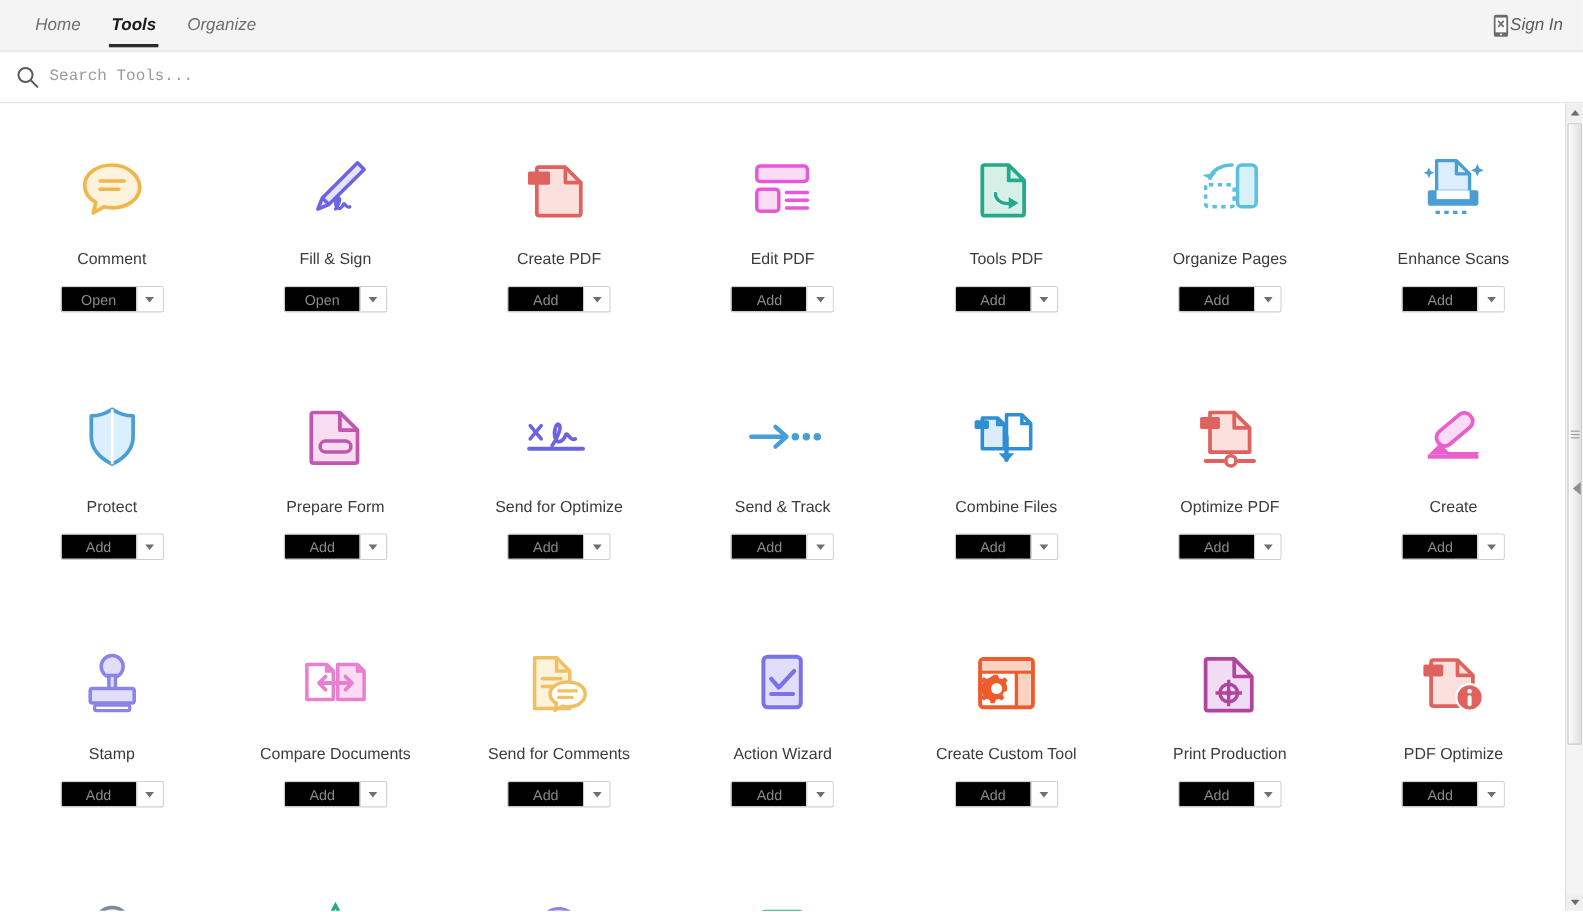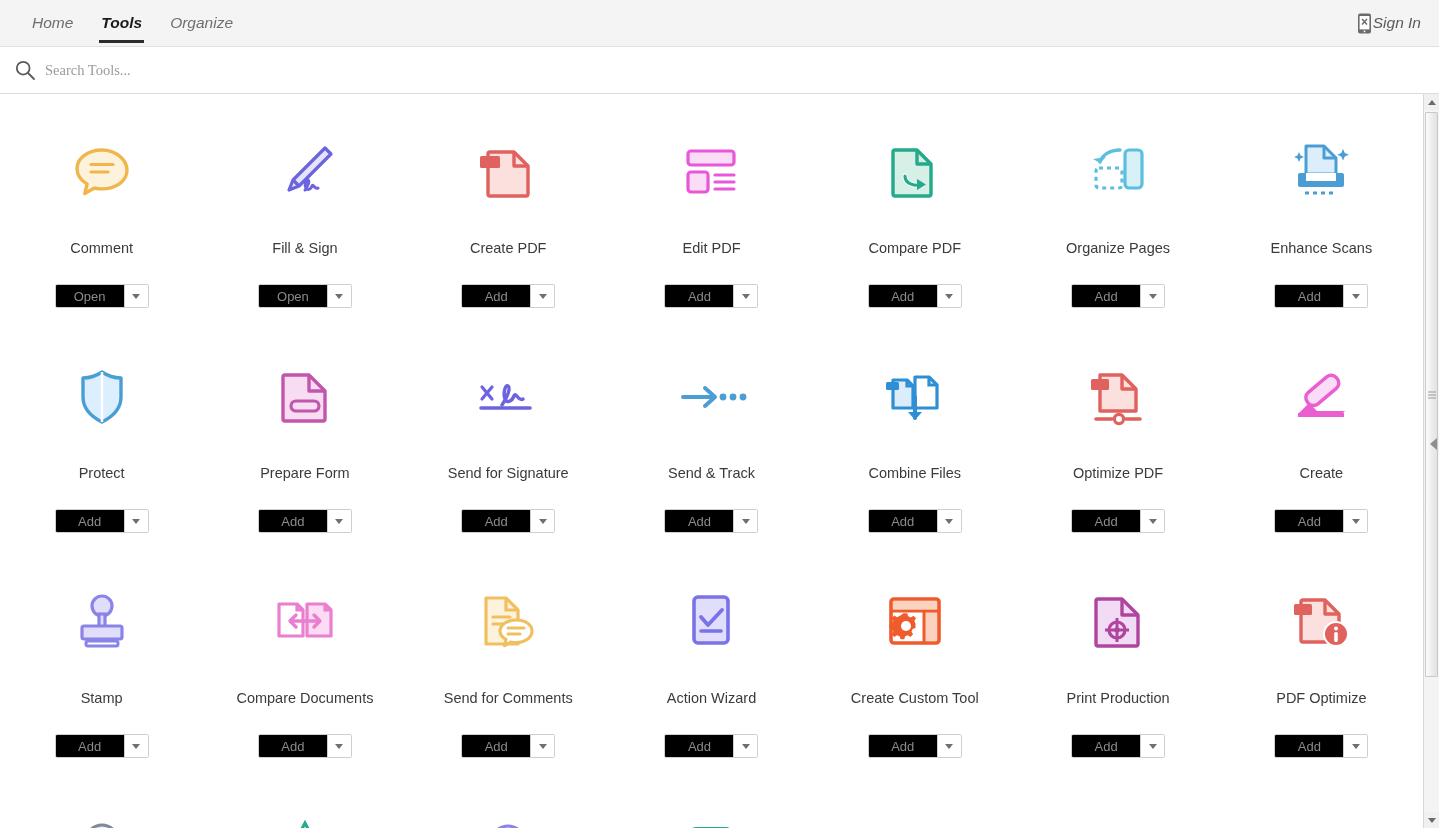--- a/index.html
+++ b/index.html
@@ -56,21 +56,21 @@
     height: 47px;
     background: #ffffff;
     border-bottom: 1px solid #dcdcdc;
     display: flex;
     align-items: center;
     padding-left: 14px;
   }
   .search-icon { width: 22px; height: 22px; flex: 0 0 auto; margin-right: 9px; }
   .search-input {
     border: none; outline: none;
-    font-family: Liberation Serif, serif;
+    font-family: Liberation Mono, monospace;
     font-size: 14.5px;
     color: #14532d;
     width: 420px;
     background: transparent;
   }
   .search-input::placeholder { color: #9b9b9b; }
 
   
   .content {
     position: relative;
@@ -88,21 +88,20 @@
     grid-template-columns: repeat(7, 1fr);
     padding: 22px 0 0 0;
     row-gap: 0;
   }
   .tool {
     display: flex;
     flex-direction: column;
     align-items: center;
     height: 225px;
     padding-top: 20px;
-    gap: 12px;
   }
   .tool-icon {
     width: 72px; height: 72px;
     display: flex; align-items: center; justify-content: center;
   }
   .tool-icon svg { display: block; }
   .tool-label {
     margin-top: 20px;
     font-size: 14.5px;
     color: #3b3b3b;
@@ -322,21 +321,21 @@
       <div class="tool">
         <div class="tool-icon">
           <svg viewBox="0 0 72 72" width="72" height="72">
             <path d="M16 14h22l14 14v30a2 2 0 0 1-2 2H16a2 2 0 0 1-2-2V16a2 2 0 0 1 2-2z" fill="#d6f0e7" stroke="#24a98b" stroke-width="3.4" stroke-linejoin="round"></path>
             <path d="M38 14v14h14" fill="none" stroke="#24a98b" stroke-width="3.4" stroke-linejoin="round"></path>
             <path d="M26 40c0 8 9 10 17 9" fill="none" stroke="#ffffff" stroke-width="5" stroke-linecap="round"></path>
             <path d="M26 40c0 8 9 10 17 9" fill="none" stroke="#24a98b" stroke-width="3.2" stroke-linecap="round"></path>
             <path d="M38 43l9 5.6-9 5.4z" fill="#24a98b"></path>
           </svg>
         </div>
-        <div class="tool-label">Compare PDF</div>
+        <div class="tool-label">Tools PDF</div>
         <div class="tool-btn">
           <div class="tool-btn-main">Add</div>
           <div class="tool-btn-caret">
               <i class="caret"></i>
             </div>
         </div>
       </div>
 
       <div class="tool">
         <div class="tool-icon">
@@ -411,21 +410,21 @@
       </div>
 
       <div class="tool">
         <div class="tool-icon">
           <svg viewBox="0 0 72 72" width="72" height="72">
             <path d="M10 26l10 12M20 26L10 38" stroke="#6c63e0" stroke-width="3.2" stroke-linecap="round"></path>
             <path d="M30 44c5-7 9-17 6-19s-5 8-3 13 7 2 9-3 4 6 9 3" fill="none" stroke="#6c63e0" stroke-width="3.4" stroke-linecap="round"></path>
             <line x1="9" y1="47" x2="58" y2="47" stroke="#6c63e0" stroke-width="3.6" stroke-linecap="round"></line>
           </svg>
         </div>
-        <div class="tool-label">Send for Signature</div>
+        <div class="tool-label">Send for Optimize</div>
         <div class="tool-btn">
           <div class="tool-btn-main">Add</div>
           <div class="tool-btn-caret">
               <i class="caret"></i>
             </div>
         </div>
       </div>
 
       <div class="tool">
         <div class="tool-icon">

